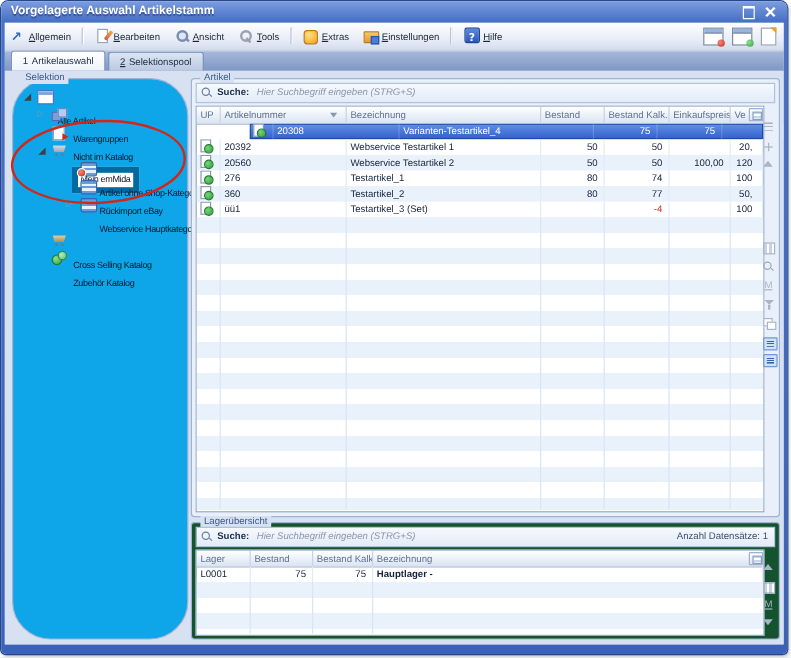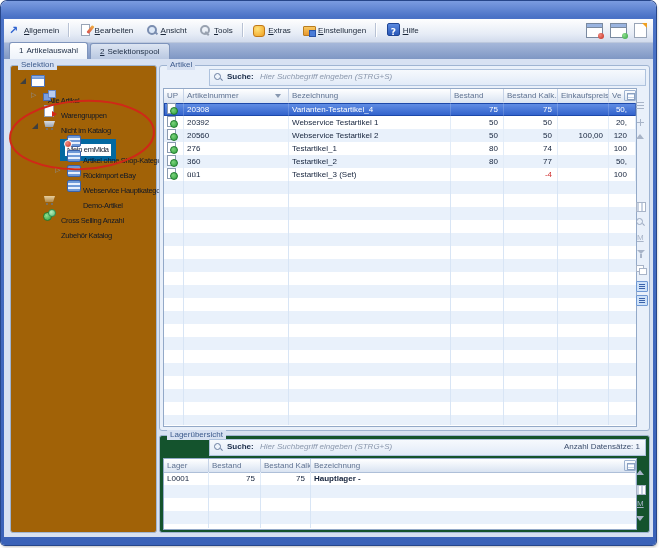--- a/index.html
+++ b/index.html
@@ -48,21 +48,21 @@
   .tabbar{position:absolute;left:0;top:24px;right:0;height:16px;background:linear-gradient(#a6b8da,#7e97c4);}
   .tab{position:absolute;bottom:0;height:15px;line-height:15px;padding:0 9px;border:1px solid #7e94bc;border-bottom:none;border-radius:3px 3px 0 0;white-space:nowrap;color:#1c2c44;}
   .tab.active{left:5px;background:linear-gradient(#ffffff,#eef3fa);height:16px;line-height:16px;}
   .tab.inactive{left:86px;background:linear-gradient(#dde5f2,#b9c8e1);}
   .tnum{margin-right:3px;}
   .tnum.u{text-decoration:underline;}
   
   .content{position:absolute;left:0;top:40px;right:0;bottom:0;background:#d7e1f2;}
   .group{position:absolute;border:1px solid #9fb4d2;border-radius:3px;}
   .legend{position:absolute;top:-6px;left:7px;background:#d7e1f2;padding:0 3px;color:#3c5a8c;line-height:10px;}
-  .group-selektion{left:6px;top:6px;width:145px;height:466px;background:#a16207;}
+  .group-selektion{left:6px;top:6px;width:145px;height:466px;background:#0ea5e9;border-radius:32px;}
   .group-artikel{left:155px;top:6px;width:489px;height:364px;background:#e9f0fa;}
   .group-lager{left:155px;top:376px;width:489px;height:96px;background:#14532d;}
   
   .trow{position:absolute;left:1px;right:1px;height:15px;}
   .exp{position:absolute;top:4px;width:8px;height:8px;}
   .exp-open::before{content:"";position:absolute;left:1px;bottom:1px;width:0;height:0;border-bottom:6px solid #3f3f3f;border-left:6px solid transparent;}
   .exp-closed::before{content:"\25B7";font-family:"DejaVu Sans",sans-serif;font-size:7px;color:#8a96a8;position:absolute;left:0;top:-1px;}
   .tl{position:absolute;top:0;line-height:15px;font-size:7.5px;letter-spacing:-0.3px;color:#101828;white-space:nowrap;margin-top:20px;}
   .tl.boxed{top:1px;line-height:12px;border:5px solid #0369a1;background:#fff;padding:0 2px;}
   .ti{position:absolute;}
@@ -77,41 +77,41 @@
   .ti-cart::before{content:"";position:absolute;left:1px;top:1px;width:11px;height:6px;background:linear-gradient(#d8dce2,#9aa4b2);clip-path:polygon(0 0,100% 0,82% 100%,12% 100%);}
   .ti-cart::after{content:"";position:absolute;left:3px;bottom:0;width:2px;height:2px;border-radius:50%;background:#6a7684;box-shadow:5px 0 0 #6a7684;}
   .ti-cart-tan::before{background:linear-gradient(#e8d0a0,#b08848);}
   .ti-server{width:12px;height:10px;border:1px solid #3a62aa;border-radius:2px;background:repeating-linear-gradient(180deg,#6f9ad8 0 2px,#e8f0fc 2px 4px);}
   .ti-server-x::after{content:"";position:absolute;left:-4px;bottom:-2px;width:6px;height:6px;background:radial-gradient(circle at 35% 35%,#f08a80,#c42818);border-radius:50%;border:1px solid #fff;}
   .ti-green{width:13px;height:11px;}
   .ti-green::before{content:"";position:absolute;left:0;top:3px;width:7px;height:7px;border-radius:50%;background:radial-gradient(circle at 35% 35%,#8ee08e,#2f9e3f);border:1px solid #237c30;}
   .ti-green::after{content:"";position:absolute;right:0;top:0;width:6px;height:6px;border-radius:50%;background:radial-gradient(circle at 35% 35%,#b8f0b8,#55b878);border:1px solid #2f8e4f;}
   .annot{position:absolute;left:-5px;top:30px;z-index:9;pointer-events:none;}
   
-  .search{position:absolute;left:3px;right:3px;top:3px;height:15px;background:linear-gradient(#f6f9fd,#e2ebf8);border:1px solid #aec2dd;margin-left:46px;}
+  .search{position:absolute;left:3px;right:3px;top:3px;height:15px;background:linear-gradient(#f6f9fd,#e2ebf8);border:1px solid #aec2dd;}
   .mag{position:absolute;left:4px;top:3px;width:9px;height:9px;}
   .mag::before{content:"";position:absolute;left:0;top:0;width:5px;height:5px;border:1px solid #6a7ea0;border-radius:50%;background:#eef4fc;}
   .mag::after{content:"";position:absolute;left:6px;top:6px;width:3px;height:1px;background:#6a7ea0;transform:rotate(45deg);}
   .slabel{position:absolute;left:17px;top:0;line-height:14px;font-weight:bold;color:#20324e;}
   .sph{position:absolute;left:50px;top:0;line-height:14px;font-style:italic;color:#8a97ac;white-space:nowrap;}
   .scount{position:absolute;right:5px;top:0;line-height:14px;color:#3c4e6c;}
   
   .grid{position:absolute;background:#fff;border:1px solid #93a9c8;}
   .grid-artikel{left:3px;top:22px;width:472px;height:337px;}
   .grid-lager{left:3px;top:22px;width:472px;height:70px;}
   .ghead{position:absolute;left:0;right:0;top:0;background:linear-gradient(#ffffff,#eaf0f8 55%,#d9e3f1);border-bottom:1px solid #aebfd8;}
   .ghead-a{height:14px;}
   .ghead-l{height:13px;}
   .gh{position:absolute;top:0;height:13px;line-height:13px;padding-left:3px;color:#5f7291;border-right:1px solid #c6d3e7;overflow:hidden;white-space:nowrap;box-sizing:border-box;}
   .sortarrow{position:absolute;right:7px;top:5px;width:0;height:0;border-left:3px solid transparent;border-right:3px solid transparent;border-top:4px solid #8898b0;}
   .chooser{position:absolute;right:0;top:1px;width:12px;height:11px;background:linear-gradient(#fbfcfe,#dde7f3);border:1px solid #9db2d0;border-radius:1px;box-sizing:border-box;}
   .chooser::before{content:"";position:absolute;left:2px;top:2px;width:6px;height:5px;border:1px solid #8aa0c0;background:repeating-linear-gradient(180deg,#c8d6ea 0 1px,#fff 1px 3px);}
   .gr{position:absolute;left:0;right:0;height:13px;}
   .gr.stripe{background:#e9f1fb;}
-  .gr.sel{background:linear-gradient(#6490e6,#2f60ca);color:#fff;box-shadow:0 0 0 1px #1c48aa inset;}
+  .gr.sel{background:linear-gradient(#6490e6,#2f60ca);color:#fff;box-shadow:0 0 0 1px #1c48aa inset;margin-left:44px;}
   .gc{position:absolute;top:0;height:13px;line-height:13px;overflow:hidden;white-space:nowrap;border-right:1px solid #e2ecf8;box-sizing:border-box;padding-left:3px;}
   .gr.sel .gc{border-right:1px solid rgba(255,255,255,.18);}
   .num{text-align:right;padding-right:5px;padding-left:0;}
   .numv{text-align:right;padding-right:8px;padding-left:0;}
   .neg{color:#d03030;}
   .bold{font-weight:bold;}
   
   .a0{left:0;width:20px;}.a1{left:20px;width:105px;}.a2{left:125px;width:162px;}.a3{left:287px;width:53px;}.a4{left:340px;width:54px;}.a5{left:394px;width:51px;}.a6{left:445px;width:27px;}
   
   .l0{left:0;width:45px;}.l1{left:45px;width:52px;}.l2{left:97px;width:50px;}.l3{left:147px;width:325px;}
@@ -139,20 +139,25 @@
   .si-filter::after{content:"";position:absolute;left:4px;top:5px;width:2px;height:4px;background:#a8b4c8;}
   .si-copy::before{content:"";position:absolute;left:0;top:0;width:6px;height:5px;border:1px solid #a8b4c8;background:#fff;}
   .si-copy::after{content:"";position:absolute;left:3px;top:3px;width:6px;height:5px;border:1px solid #a8b4c8;background:#fff;}
   .si-blue{width:10px;height:9px;background:#cfe2f8;border:1px solid #6f98d4;border-radius:1px;}
   .si-blue::before{content:"";position:absolute;left:2px;top:2px;width:6px;height:5px;background:repeating-linear-gradient(180deg,#3a62aa 0 1px,transparent 1px 2px);}
 </style>
 </head>
 <body>
 
 <div class="window">
+  <div class="titlebar">
+    <span class="title">Vorgelagerte Auswahl Artikelstamm</span>
+    <span class="winbtn btn-restore"></span>
+    <span class="winbtn btn-close"></span>
+  </div>
 
   <div class="bodyframe">
 
     <div class="menubar">
       <span class="menu-item"><span class="mi mi-allgemein"></span><span class="menu-label">Allgemein</span></span>
       <span class="msep"></span>
       <span class="menu-item"><span class="mi mi-bearbeiten"></span><span class="menu-label">Bearbeiten</span></span>
       <span class="menu-item"><span class="mi mi-ansicht"></span><span class="menu-label">Ansicht</span></span>
       <span class="menu-item"><span class="mi mi-tools"></span><span class="menu-label">Tools</span></span>
       <span class="msep"></span>
@@ -202,27 +207,23 @@
         </div>
         <div class="trow" style="top:82px">
           <span class="ti ti-server" style="left:55px;top:2px"></span>
           <span class="tl" style="left:71px">Rückimport eBay</span>
         </div>
         <div class="trow" style="top:97px">
           <span class="exp exp-closed" style="left:43px"></span>
           <span class="ti ti-server" style="left:55px;top:2px"></span>
           <span class="tl" style="left:71px">Webservice Hauptkategorie</span>
         </div>
-        <div class="trow" style="top:112px">
-          <span class="ti ti-server" style="left:55px;top:2px"></span>
-          <span class="tl" style="left:71px">Demo-Artikel</span>
-        </div>
         <div class="trow" style="top:127px">
           <span class="ti ti-cart ti-cart-tan" style="left:31px;top:2px"></span>
-          <span class="tl" style="left:49px">Cross Selling Anzahl</span>
+          <span class="tl" style="left:49px">Cross Selling Katalog</span>
         </div>
         <div class="trow" style="top:142px">
           <span class="ti ti-green" style="left:31px;top:1px"></span>
           <span class="tl" style="left:49px">Zubehör Katalog</span>
         </div>
 
         <svg class="annot" width="153" height="78" viewBox="0 0 153 78">
           <ellipse cx="76" cy="39" rx="72" ry="34" fill="none" stroke="#d02818" stroke-width="2" transform="rotate(-3 76 39)"></ellipse>
         </svg>
       </div>

